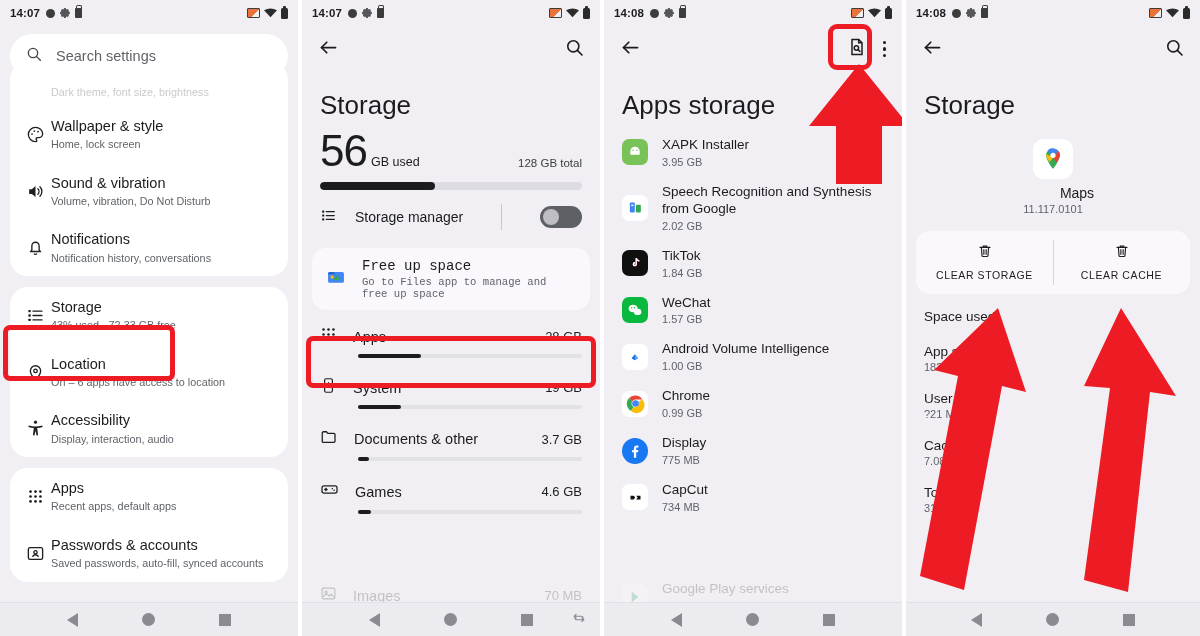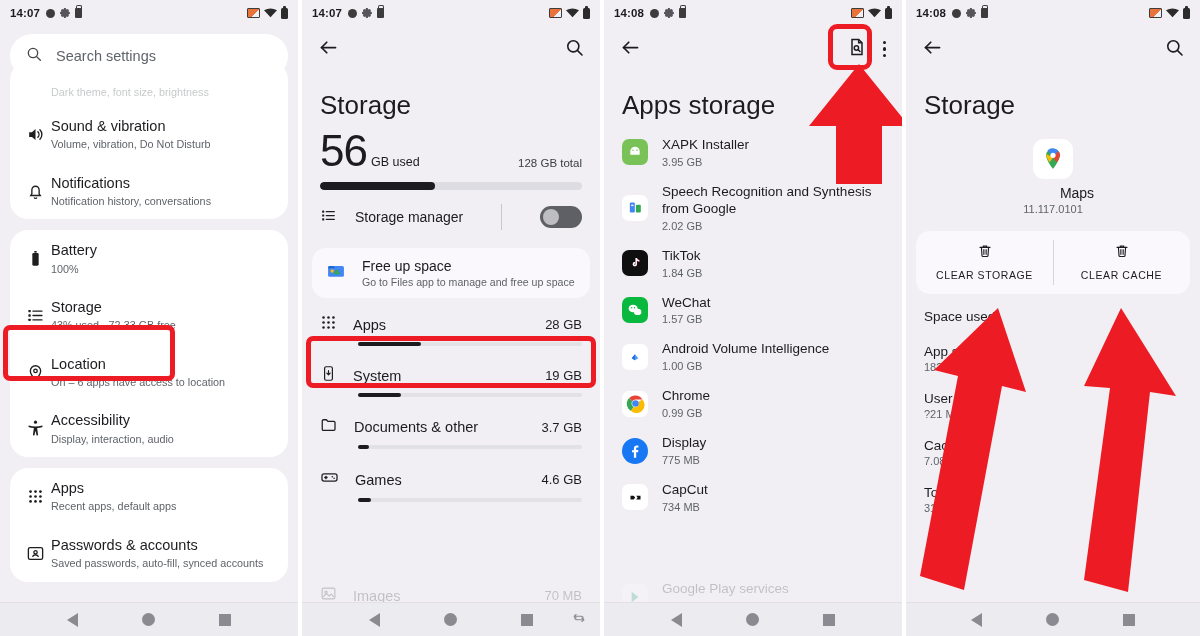--- a/index.html
+++ b/index.html
@@ -61,21 +61,21 @@
   .usage-bar { height:8px; border-radius:5px; background:#dcdce2; margin-top:9px; position:relative; overflow:hidden;}
   .usage-bar i { position:absolute; left:0; top:0; bottom:0; background:#1c1b1f; border-radius:5px; display:block;}
 
   .mgr-row { display:flex; align-items:center; padding:14px 18px; gap:18px; }
   .mgr-label { font-size:14px; color:#1c1b1f; }
   .toggle { margin-left:auto; width:42px; height:22px; border-radius:14px; background:#5f6066; position:relative; }
   .toggle:after { content:""; position:absolute; left:3px; top:3px; width:16px; height:16px; border-radius:50%; background:#bdbdc2; }
   .divider-v { width:1px; height:26px; background:#c9c7cd; margin-left:auto; }
 
   .freecard { background:#faf8fc; border-radius:14px; margin:4px 10px 8px; padding:10px 14px;
-    display:flex; align-items:center; gap:16px; }
+    display:flex; align-items:center; gap:16px;font-family:Liberation Mono, monospace; }
   .freecard .t1 { font-size:14px; color:#1c1b1f; }
   .freecard .t2 { font-size:10.6px; color:#5f6368; margin-top:2px; }
 
   .catrow { padding:8px 18px 2px; }
   .catline { display:flex; align-items:center; gap:16px; }
   .catname { font-size:14.5px; color:#1c1b1f; }
   .catval { margin-left:auto; font-size:13px; color:#1c1b1f; }
   .catbar { height:4px; border-radius:3px; background:#e2e1e6; margin:7px 0 9px 38px; position:relative; }
   .catbar i { position:absolute; left:0; top:0; bottom:0; background:#1c1b1f; border-radius:3px; display:block; }
 
@@ -156,20 +156,34 @@
     </div>
 
     <div class="card cut-top">
       <div class="row" style="padding-top:14px;padding-bottom:0;opacity:.35">
         <div class="ico"></div>
         <div class="txt">
             <div class="t2">Dark theme, font size, brightness</div>
           </div>
       </div>
 
+      <div class="row">
+        <div class="ico">
+          <svg width="19" height="19" viewBox="0 0 24 24" fill="none" stroke="#1f1f1f" stroke-width="1.7">
+              <path d="M12 3a9 9 0 1 0 0 18c1 0 1.6-.7 1.6-1.5 0-.4-.2-.8-.5-1.1-.3-.3-.4-.6-.4-1 0-.8.7-1.4 1.5-1.4H16a5 5 0 0 0 5-5c0-4.4-4-8-9-8z"></path>
+              <circle cx="7.6" cy="11.5" r="1.1" fill="#1f1f1f" stroke="none"></circle>
+              <circle cx="10.5" cy="7.6" r="1.1" fill="#1f1f1f" stroke="none"></circle>
+              <circle cx="15.2" cy="8.4" r="1.1" fill="#1f1f1f" stroke="none"></circle>
+            </svg>
+        </div>
+        <div class="txt">
+          <div class="t1">Wallpaper &amp; style</div>
+          <div class="t2">Home, lock screen</div>
+        </div>
+      </div>
 
       <div class="row">
         <div class="ico">
           <svg width="19" height="19" viewBox="0 0 24 24" fill="#1f1f1f">
               <path d="M4 9v6h3.5L12 19V5L7.5 9H4z"></path>
               <path d="M15 8.5a5 5 0 0 1 0 7" fill="none" stroke="#1f1f1f" stroke-width="1.7" stroke-linecap="round"></path>
               <path d="M17.6 6a8.5 8.5 0 0 1 0 12" fill="none" stroke="#1f1f1f" stroke-width="1.7" stroke-linecap="round"></path>
             </svg>
         </div>
         <div class="txt">
@@ -186,32 +200,20 @@
             </svg>
         </div>
         <div class="txt">
           <div class="t1">Notifications</div>
           <div class="t2">Notification history, conversations</div>
         </div>
       </div>
     </div>
 
     <div class="card">
-      <div class="row">
-        <div class="ico">
-          <svg width="19" height="19" viewBox="0 0 24 24" fill="#1f1f1f">
-              <rect x="8" y="5" width="8" height="16" rx="1.6"></rect>
-              <rect x="10.4" y="2.6" width="3.2" height="2" rx=".8"></rect>
-            </svg>
-        </div>
-        <div class="txt">
-          <div class="t1">Battery</div>
-          <div class="t2">100%</div>
-        </div>
-      </div>
 
       <div class="row">
         <div class="ico">
           <svg width="19" height="19" viewBox="0 0 24 24" fill="#1f1f1f">
               <rect x="3" y="5" width="3" height="3" rx=".6"></rect>
               <rect x="8" y="5.7" width="13" height="1.7" rx=".8"></rect>
               <rect x="3" y="10.5" width="3" height="3" rx=".6"></rect>
               <rect x="8" y="11.2" width="13" height="1.7" rx=".8"></rect>
               <rect x="3" y="16" width="3" height="3" rx=".6"></rect>
               <rect x="8" y="16.7" width="13" height="1.7" rx=".8"></rect>

